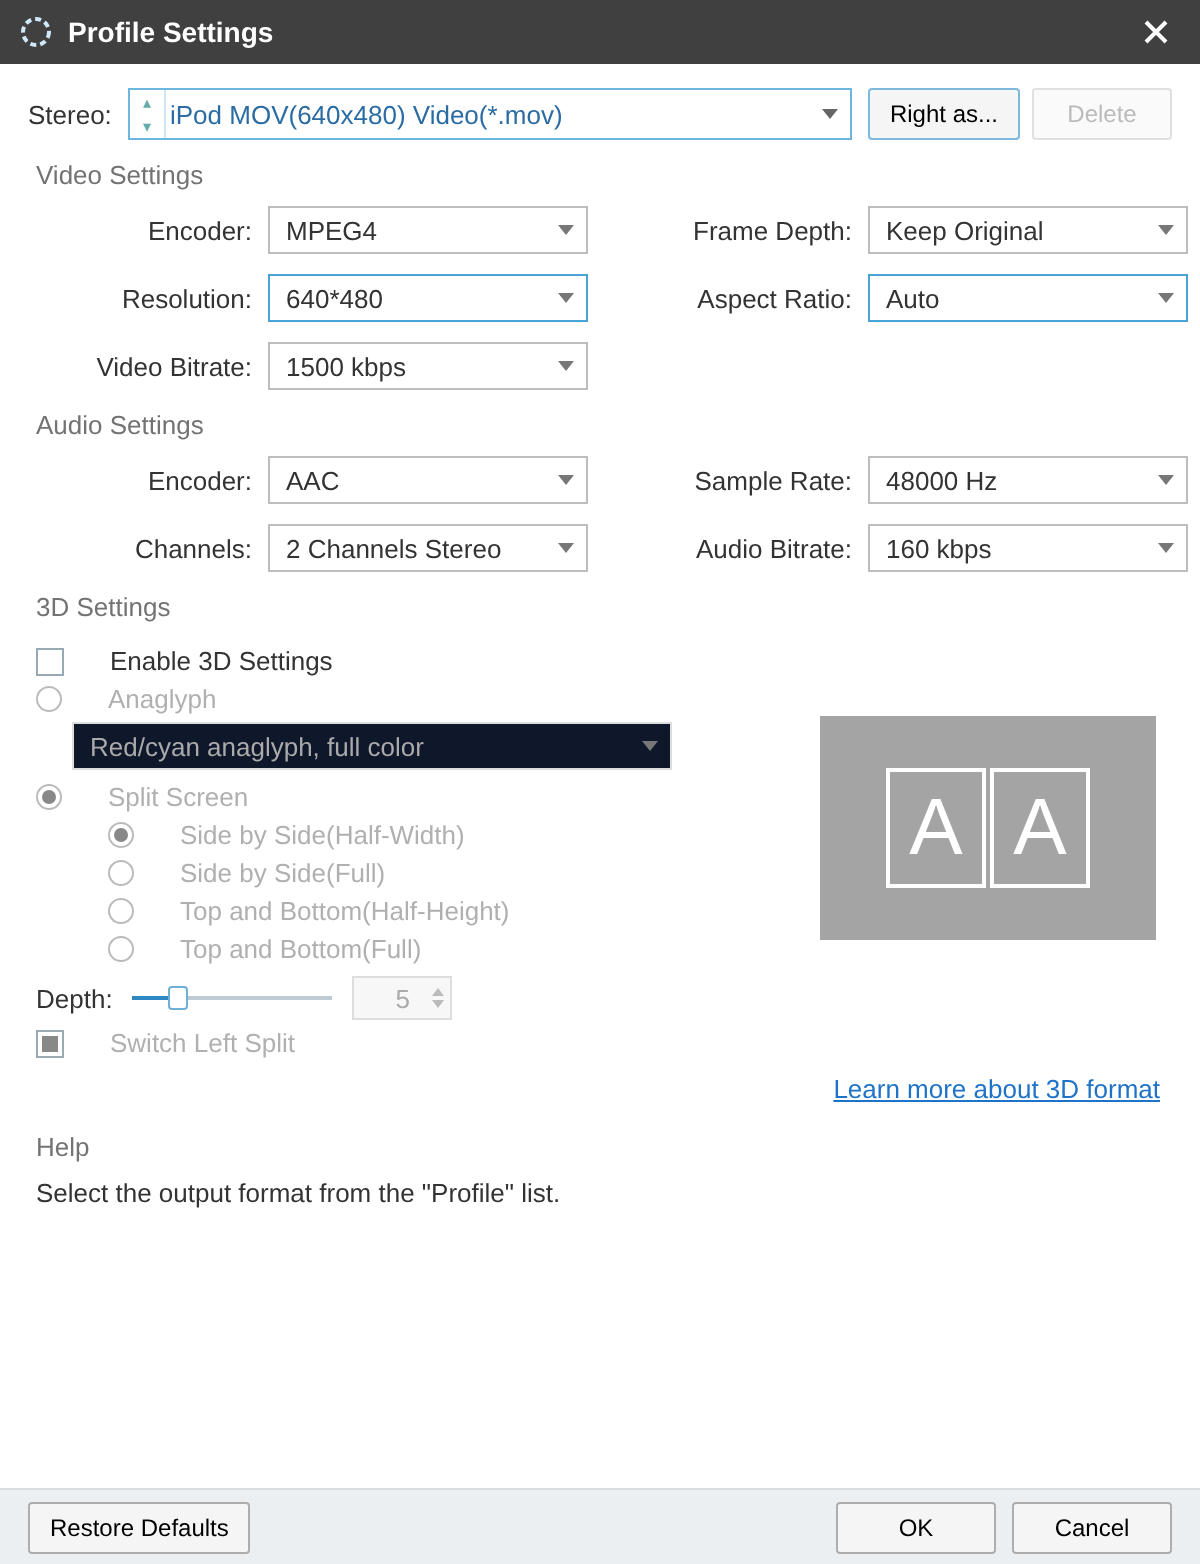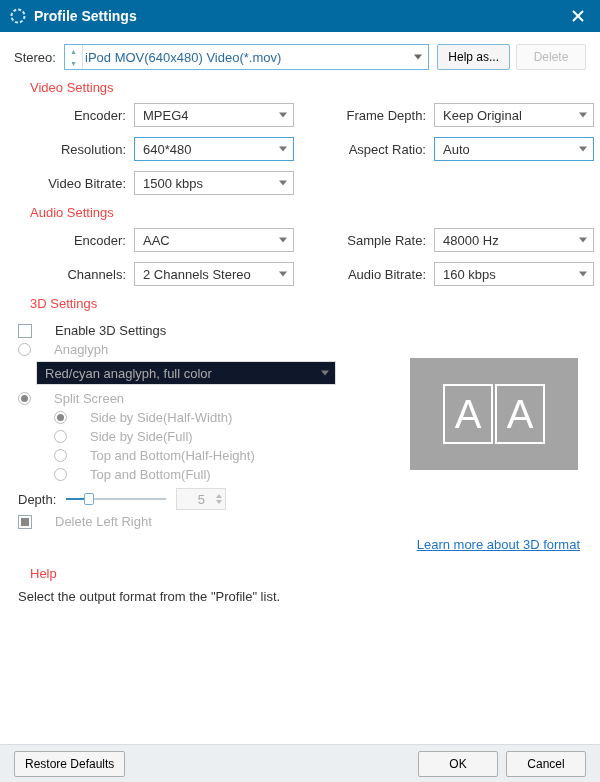--- a/index.html
+++ b/index.html
@@ -1,34 +1,34 @@
 <!DOCTYPE html>
 <html><head>
 <meta charset="utf-8">
 <style>
   * { box-sizing: border-box; font-family: "Segoe UI", Tahoma, Arial, sans-serif; }
   body { margin: 0; padding: 0; background: #fff; width: 600px; height: 782px; overflow: hidden; font-size: 13px; color: #333; }
-  .titlebar { background: #0369a1; color: #fff; height: 32px; display: flex; align-items: center; padding: 0 10px; font-weight: bold; font-size: 14px; }
+  .titlebar { background: #404040; color: #fff; height: 32px; display: flex; align-items: center; padding: 0 10px; font-weight: bold; font-size: 14px; }
   .titlebar .icon { width: 16px; height: 16px; margin-right: 8px; display: inline-flex; align-items: center; justify-content: center; }
   .titlebar .icon svg { width: 16px; height: 16px; }
   .titlebar .spacer { flex: 1; }
   .titlebar .close { width: 24px; height: 24px; display: flex; align-items: center; justify-content: center; cursor: pointer; }
   .content { padding: 12px 14px 0 14px; }
   .row { display: flex; align-items: center; margin-bottom: 10px; }
   .profile-row .label { width: 50px; }
   .profile-select { flex: 1; border: 1px solid #6db6e0; background: #fff; height: 26px; position: relative; display: flex; align-items: center; padding: 0 22px 0 6px; color: #2a6ca3; margin-right: 8px; }
   .profile-select .step { position: absolute; left: 0; top: 0; width: 18px; height: 100%; border-right: 1px solid #d0e5f2; display: flex; flex-direction: column; }
   .profile-select .step div { flex:1; display:flex; align-items:center; justify-content:center; font-size:8px; color:#6aa; }
   .profile-select .val { margin-left: 14px; }
   .profile-select .arrow { position: absolute; right: 6px; top: 50%; transform: translateY(-50%); border-left: 4px solid transparent; border-right: 4px solid transparent; border-top: 5px solid #666; }
   .btn { height: 26px; border: 1px solid #adadad; background: #f5f5f5; padding: 0 10px; font-size: 12px; cursor: pointer; border-radius: 2px; min-width: 70px; }
   .btn:disabled, .btn.disabled { color: #bbb; border-color: #e0e0e0; background: #fafafa; }
   .btn.emph { border-color: #7fb8dc; }
   .group { margin: 6px 0 10px 0; }
-  .group-title { color: #ef4444; font-size: 13px; margin: 8px 0 8px 16px; }
+  .group-title { color: #737373; font-size: 13px; margin: 8px 0 8px 4px; }
   .form-grid { display: grid; grid-template-columns: 120px 160px 30px 110px 160px; row-gap: 10px; align-items: center; }
   .flabel { text-align: right; padding-right: 8px; }
   .combo { border: 1px solid #bdbdbd; height: 24px; background: #fff; position: relative; display: flex; align-items: center; padding: 0 22px 0 8px; }
   .combo.hl { border-color: #4aa3d8; }
   .combo .arrow { position: absolute; right: 6px; top: 50%; transform: translateY(-50%); border-left: 4px solid transparent; border-right: 4px solid transparent; border-top: 5px solid #777; }
   .section-3d { margin-top: 6px; }
   .chk-row { display: flex; align-items: center; margin: 4px 0 4px 4px; gap: 23px; }
   .chk { width: 14px; height: 14px; border: 1px solid #9aaab5; background: #fff; display: inline-block; }
   .chk.square-fill::after { content:""; display:block; width:8px; height:8px; background:#888; margin:2px; }
   .radio { width: 13px; height: 13px; border: 1px solid #bbb; border-radius: 50%; display: inline-block; position: relative; }
@@ -84,21 +84,21 @@
   <div class="row profile-row">
     <span class="label">Stereo:</span>
     <div class="profile-select">
       <div class="step">
         <div>▴</div>
         <div>▾</div>
       </div>
       <span class="val">iPod MOV(640x480) Video(*.mov)</span>
       <span class="arrow"></span>
     </div>
-    <button class="btn emph">Help as...</button>
+    <button class="btn emph">Right as...</button>
     <span style="width:6px"></span>
     <button class="btn disabled">Delete</button>
   </div>
 
   <div class="group">
     <div class="group-title">Video Settings</div>
     <div class="form-grid">
       <div class="flabel">Encoder:</div>
       <div class="combo">
             <span>MPEG4</span>
@@ -214,21 +214,21 @@
             <span>5</span>
             <span class="ar">
                   <span class="up"></span>
                   <span class="dn"></span>
                 </span>
           </div>
         </div>
 
         <div class="chk-row disabled-text">
           <span class="chk square-fill"></span>
-          <span>Delete Left Right</span>
+          <span>Switch Left Split</span>
         </div>
       </div>
     </div>
 
     <div class="link-row">
       <span class="link">Learn more about 3D format</span>
     </div>
   </div>
 
   <div class="preview">

